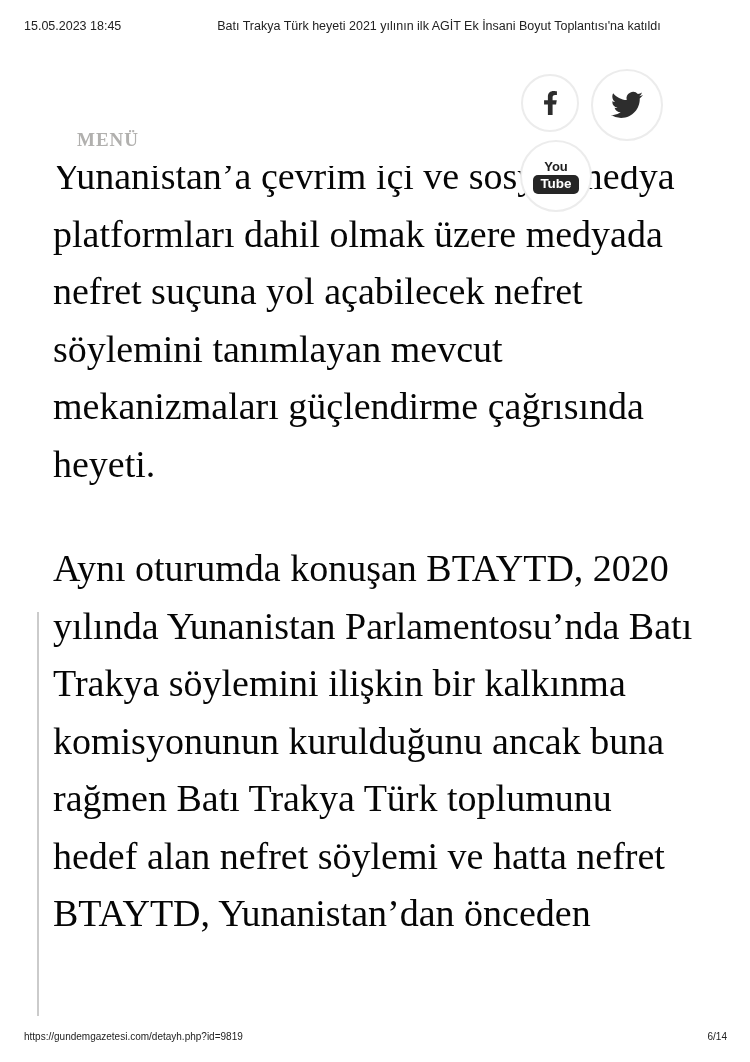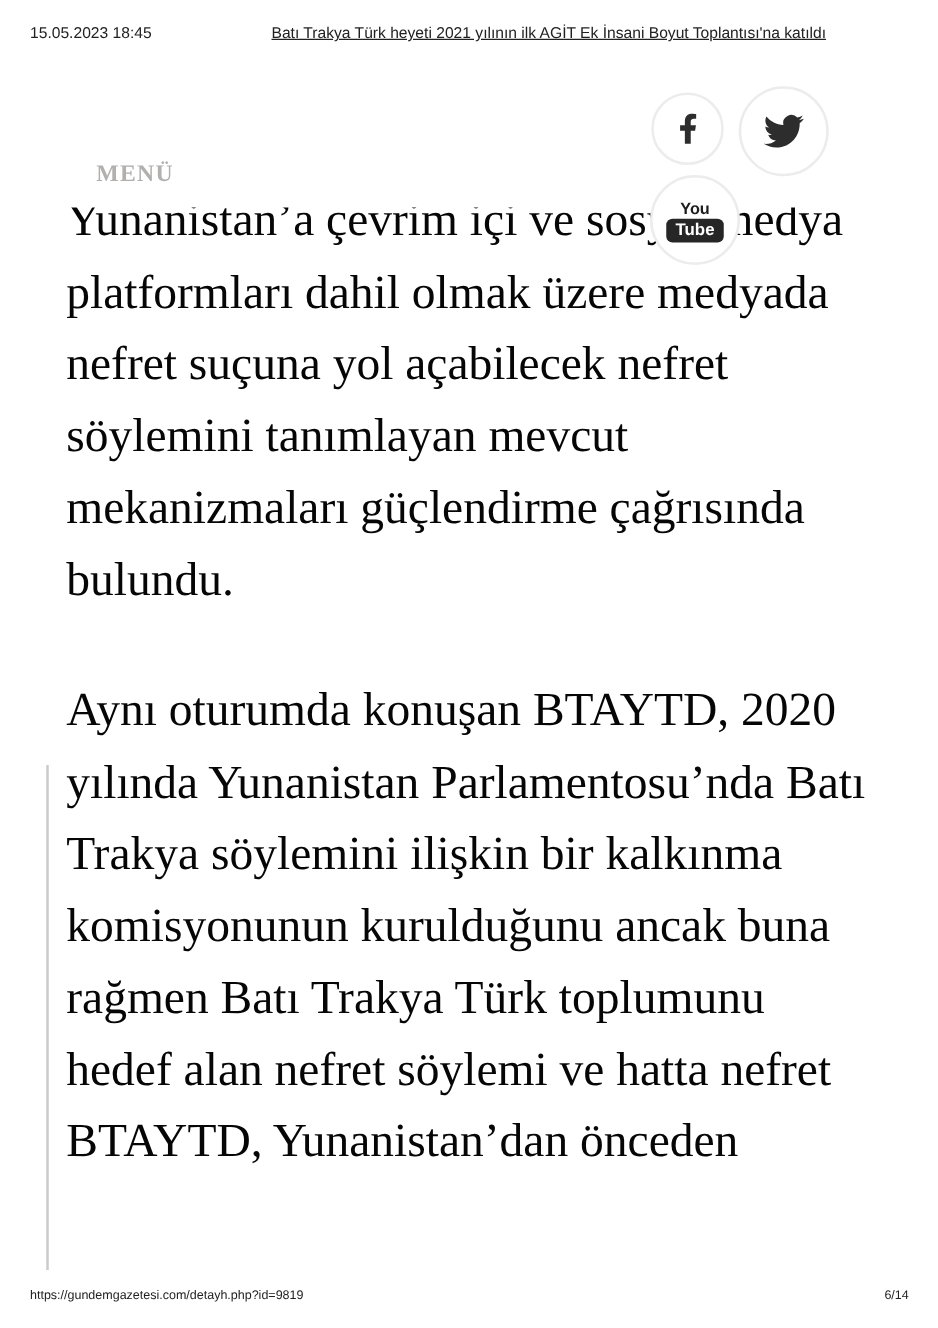--- a/index.html
+++ b/index.html
@@ -5,21 +5,21 @@
   html,body{margin:0;padding:0;}
   body{
     width:750px;height:1062px;position:relative;overflow:hidden;
     background:#ffffff;
     font-family:"Liberation Sans", sans-serif;
   }
   
   .print-header{position:absolute;left:24px;right:24px;top:19px;height:14px;z-index:10;
     font-size:12.5px;color:#222;}
   .ph-date{position:absolute;left:0;top:0;white-space:nowrap;}
-  .ph-title{position:absolute;left:128px;right:0;top:0;text-align:center;white-space:nowrap;text-decoration:underline;}
+  .ph-title{position:absolute;left:128px;right:0;top:0;text-align:center;white-space:nowrap;}
   .print-footer{position:absolute;left:24px;right:23px;top:1031px;height:14px;z-index:10;
     font-size:10px;color:#222;}
   .pf-url{position:absolute;left:0;top:0;white-space:nowrap;}
   .pf-page{position:absolute;right:0;top:0;white-space:nowrap;}
 
   
   .article{position:absolute;left:53px;right:20px;z-index:1;
     font-family:"Liberation Serif", serif;font-size:38px;line-height:57.5px;
     color:#060606;}
   .para1{top:148px;}
@@ -55,21 +55,21 @@
 </style>
 </head>
 <body>
 
 <div class="article para1">
   <div class="line">Yunanistan’a çevrim içi ve sosyal medya</div>
   <div class="line">platformları dahil olmak üzere medyada</div>
   <div class="line">nefret suçuna yol açabilecek nefret</div>
   <div class="line">söylemini tanımlayan mevcut</div>
   <div class="line">mekanizmaları güçlendirme çağrısında</div>
-  <div class="line">bulundu.</div>
+  <div class="line">heyeti.</div>
 </div>
 
 <div class="article para2">
   <div class="line">Aynı oturumda konuşan BTAYTD, 2020</div>
   <div class="line">yılında Yunanistan Parlamentosu’nda Batı</div>
   <div class="line">Trakya söylemini ilişkin bir kalkınma</div>
   <div class="line">komisyonunun kurulduğunu ancak buna</div>
   <div class="line">rağmen Batı Trakya Türk toplumunu</div>
   <div class="line">hedef alan nefret söylemi ve hatta nefret</div>
   <div class="line">BTAYTD, Yunanistan’dan önceden</div>

